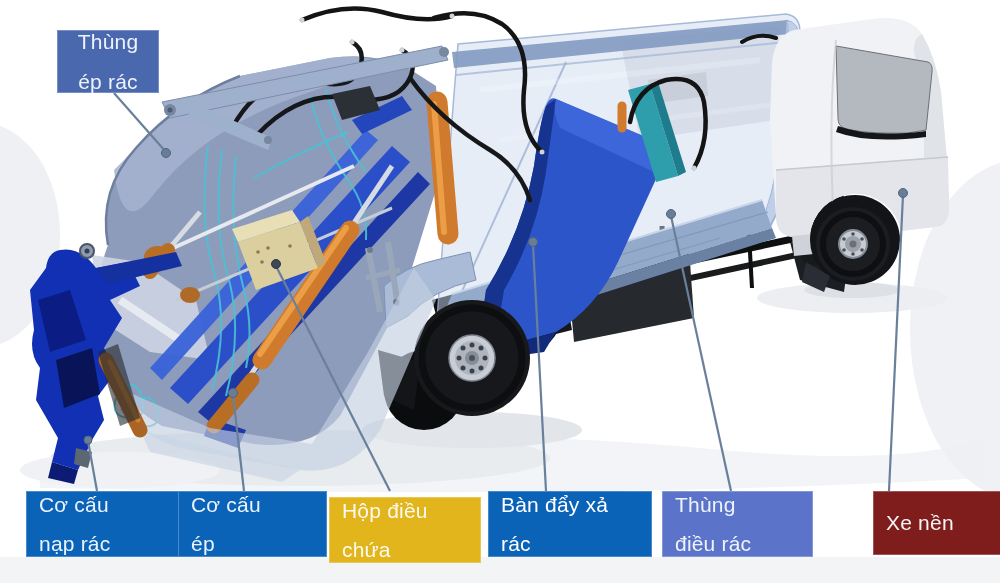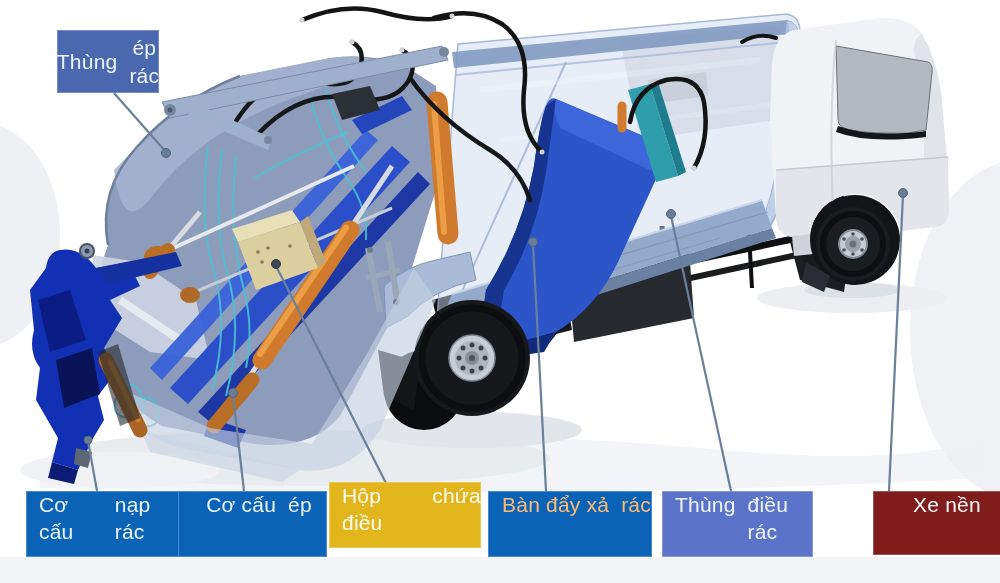--- a/index.html
+++ b/index.html
@@ -2,21 +2,21 @@
 <html><head>
 <meta charset="utf-8">
 <style>
   html,body{margin:0;padding:0;background:#ffffff;}
   .stage{
     position:relative;width:1000px;height:583px;background:#ffffff;
     overflow:hidden;font-family:"Liberation Sans",sans-serif;
   }
   .truck-svg{position:absolute;left:0;top:0;width:1000px;height:583px;}
   .part-label{
-    position:absolute;display:flex;flex-direction:row;justify-content:center;
+    position:absolute;display:flex;flex-direction:column;justify-content:center;
     font-size:21px;line-height:1.3;color:#f2f6fc;letter-spacing:.2px;
     box-shadow:0 0 0 1px rgba(255,255,255,.25) inset;
     gap:12px;
   }
   .part-label--center{align-items:center;text-align:center;}
   .part-label--left{align-items:flex-start;text-align:left;padding-left:13px;}
   .label-line{display:block;}
 </style>
 </head>
 <body>
@@ -256,26 +256,26 @@
   <div class="part-label part-label--left" style="left: 26px; top: 491px; width: 141px; height: 66px; background: rgb(11, 99, 184); color: rgb(234, 243, 252);">
     <span class="label-line">Cơ cấu</span>
     <span class="label-line">nạp rác</span>
   </div>
 
   <div class="part-label part-label--left" style="left: 178px; top: 491px; width: 136px; height: 66px; background: rgb(11, 99, 184); color: rgb(234, 243, 252);">
     <span class="label-line">Cơ cấu</span>
     <span class="label-line">ép</span>
   </div>
 
-  <div class="part-label part-label--left" style="left: 329px; top: 482px; width: 139px; height: 66px; background: rgb(226, 181, 29); color: rgb(253, 250, 240);">
+  <div class="part-label part-label--left" style="left: 329px; top: 497px; width: 139px; height: 66px; background: rgb(226, 181, 29); color: rgb(253, 250, 240);">
     <span class="label-line">Hộp điều</span>
     <span class="label-line">chứa</span>
   </div>
 
-  <div class="part-label part-label--left" style="left: 488px; top: 491px; width: 151px; height: 66px; background: rgb(11, 99, 184); color: #fdba74;">
+  <div class="part-label part-label--left" style="left: 488px; top: 491px; width: 151px; height: 66px; background: rgb(11, 99, 184); color: #ffffff;">
     <span class="label-line">Bàn đẩy xả</span>
     <span class="label-line">rác</span>
   </div>
 
   <div class="part-label part-label--left" style="left: 662px; top: 491px; width: 138px; height: 66px; background: rgb(91, 116, 201); color: rgb(238, 243, 251);">
     <span class="label-line">Thùng</span>
     <span class="label-line">điều rác</span>
   </div>
 
   <div class="part-label part-label--left" style="left: 833px; top: 491px; width: 122px; height: 64px; background: #7f1d1d; color: rgb(245, 245, 246); margin-left: 40px;">

